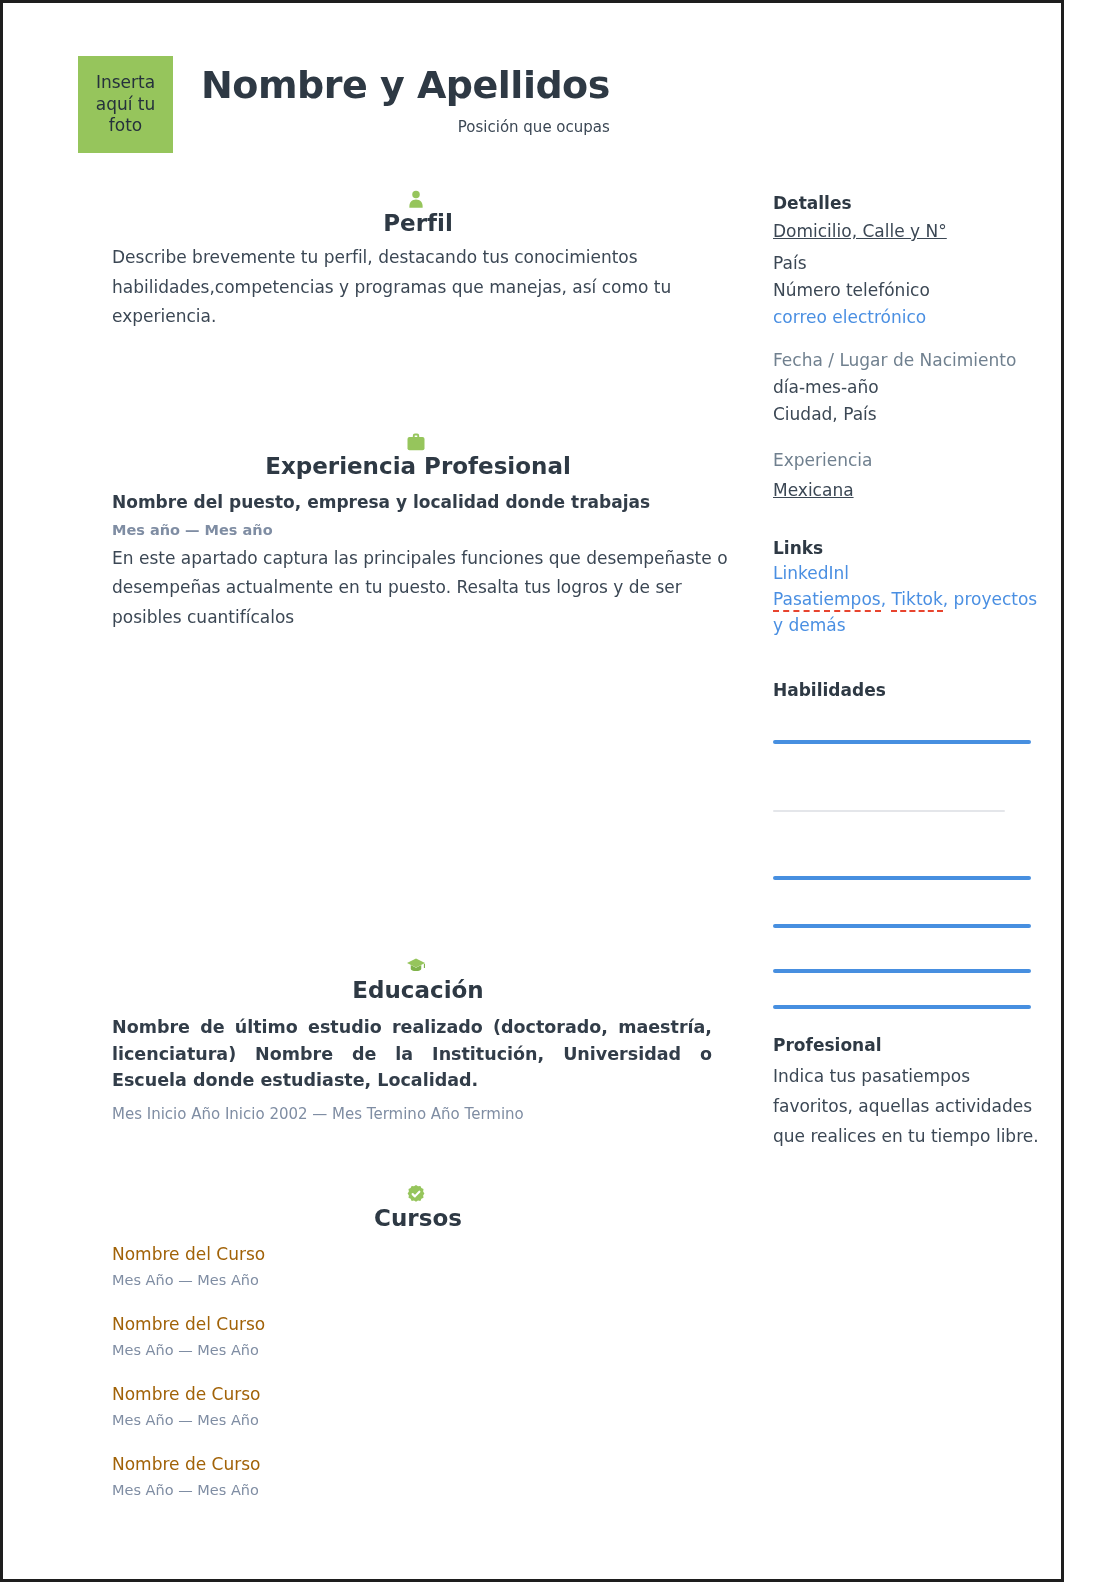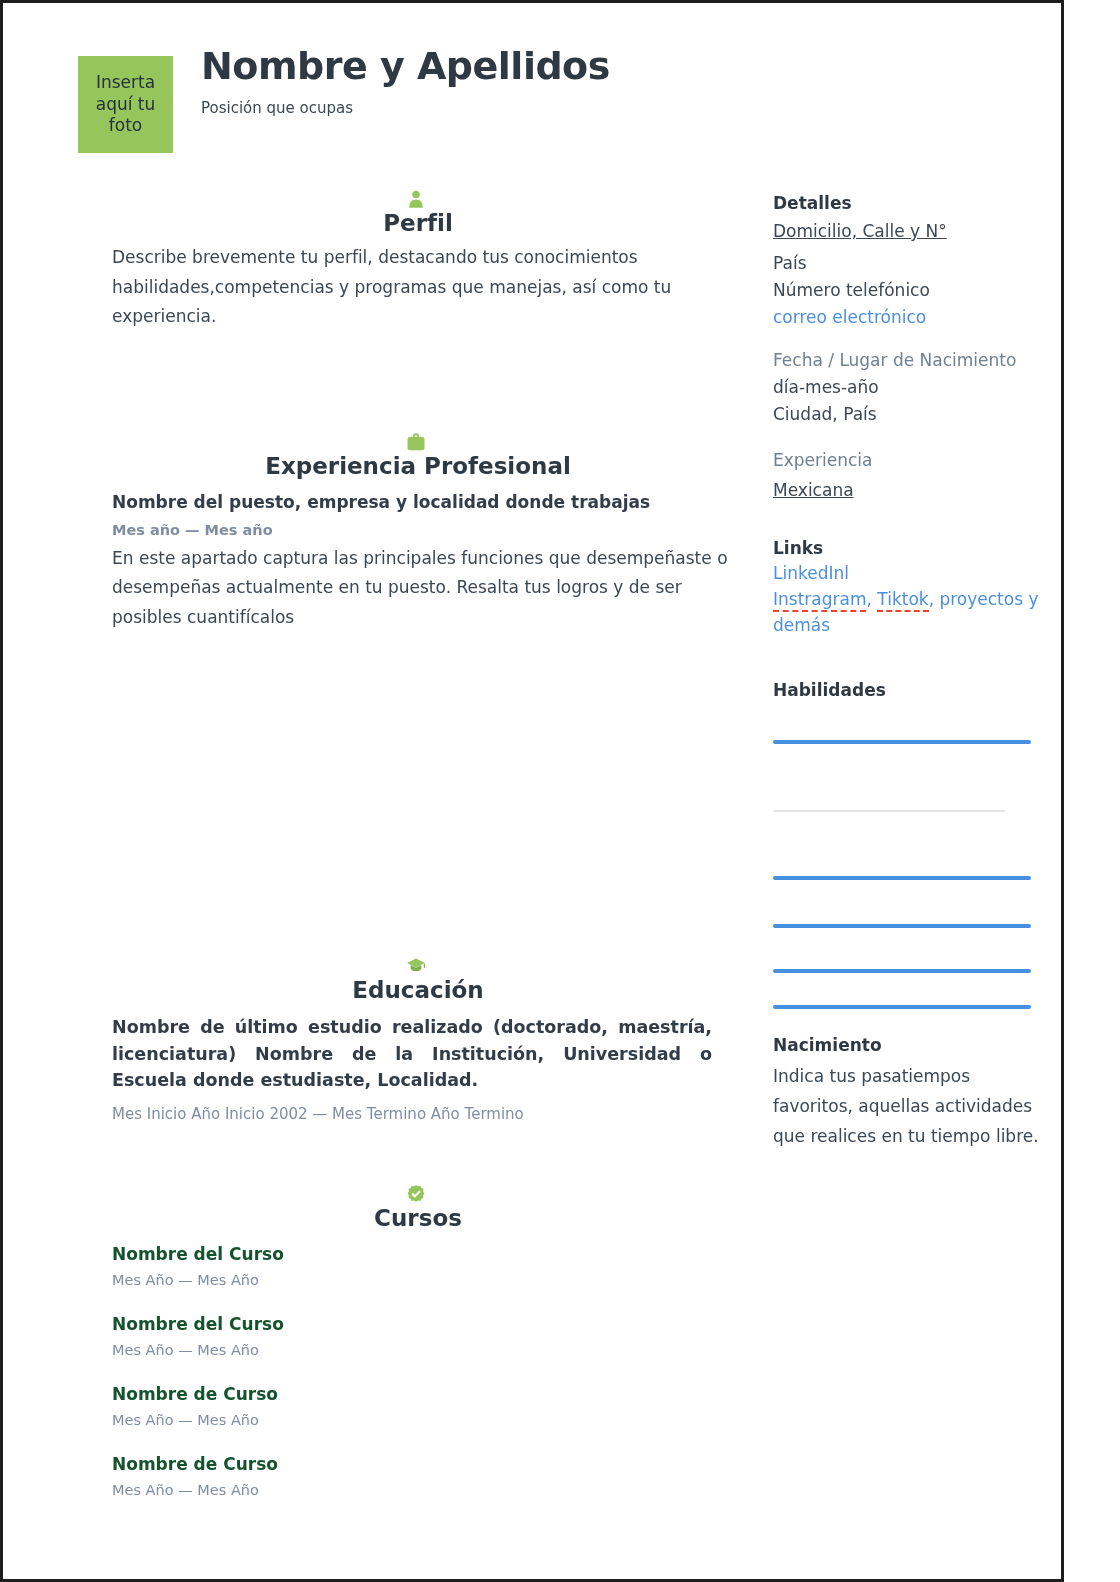--- a/index.html
+++ b/index.html
@@ -22,21 +22,21 @@
     left: 75px; top: 53px;
     width: 95px; height: 97px;
     background: #96c55c;
     color: #25313c;
     display: flex; align-items: center; justify-content: center;
     text-align: center;
     font-size: 17px; line-height: 1.28; font-weight: 500;
     padding: 4px;
     cursor: pointer;
   }
-  .header-text { position: absolute; left: 198px; top: 41px; }
+  .header-text { position: absolute; left: 198px; top: 60px; text-align: right; }
   .header-text h1 {
     font-size: 38px; line-height: 44px; font-weight: 700;
     color: #2e3944; letter-spacing: -0.5px;
   }
   .header-text .subtitle {
     margin-top: 10px;
     font-size: 15px; line-height: 20px; color: #3b4754;
   }
 
   
@@ -72,21 +72,21 @@
     margin-top: 10px;
     font-size: 17.5px; line-height: 26.5px; font-weight: 700; color: #323d49;
     text-align: justify;
   }
   .edu-dates {
     margin-top: 9px;
     font-size: 15px; line-height: 22px; color: #7f8da3; font-weight: 500;
   }
 
   .course-entry .course-name {
-    font-size: 17px; line-height: 27px; font-weight: 700; color: #14532d;
+    font-size: 17px; line-height: 27px; font-weight: 400; color: #a16207;
   }
   .course-entry .course-dates {
     margin-top: 2px;
     font-size: 14.5px; line-height: 21px; color: #7f8da3; font-weight: 500;
   }
   .course-entry { margin-top: 20px; }
   .course-entry.first { margin-top: 9px; }
 
   
   .r-heading {
@@ -222,28 +222,28 @@
 
     <div class="r-label mt17">Fecha / Lugar de Nacimiento</div>
     <div class="r-line">día-mes-año</div>
     <div class="r-line">Ciudad, País</div>
 
     <div class="r-label mt19">Experiencia</div>
     <div class="r-line mt3">Mexicana</div>
 
     <div class="r-heading mt32">Links</div>
     <div class="r-link">LinkedInl</div>
-    <div class="r-link" style="max-width:268px;"><span class="spellcheck">Instragram</span><span>, </span><span class="spellcheck">Tiktok</span><span>, proyectos y demás</span></div>
+    <div class="r-link" style="max-width:268px;"><span class="spellcheck">Pasatiempos</span><span>, </span><span class="spellcheck">Tiktok</span><span>, proyectos y demás</span></div>
 
     <div class="r-heading mt40">Habilidades</div>
     <div class="skill-line sl1"></div>
     <div class="skill-line faint sl2"></div>
     <div class="skill-line sl3"></div>
     <div class="skill-line sl4"></div>
     <div class="skill-line sl5"></div>
     <div class="skill-line sl6"></div>
 
-    <div class="r-heading mt24">Nacimiento</div>
+    <div class="r-heading mt24">Profesional</div>
     <p class="hobby-text">Indica tus pasatiempos favoritos, aquellas actividades que realices en tu tiempo libre.</p>
 
   </div>
 
 </div>
 
 </body></html>

